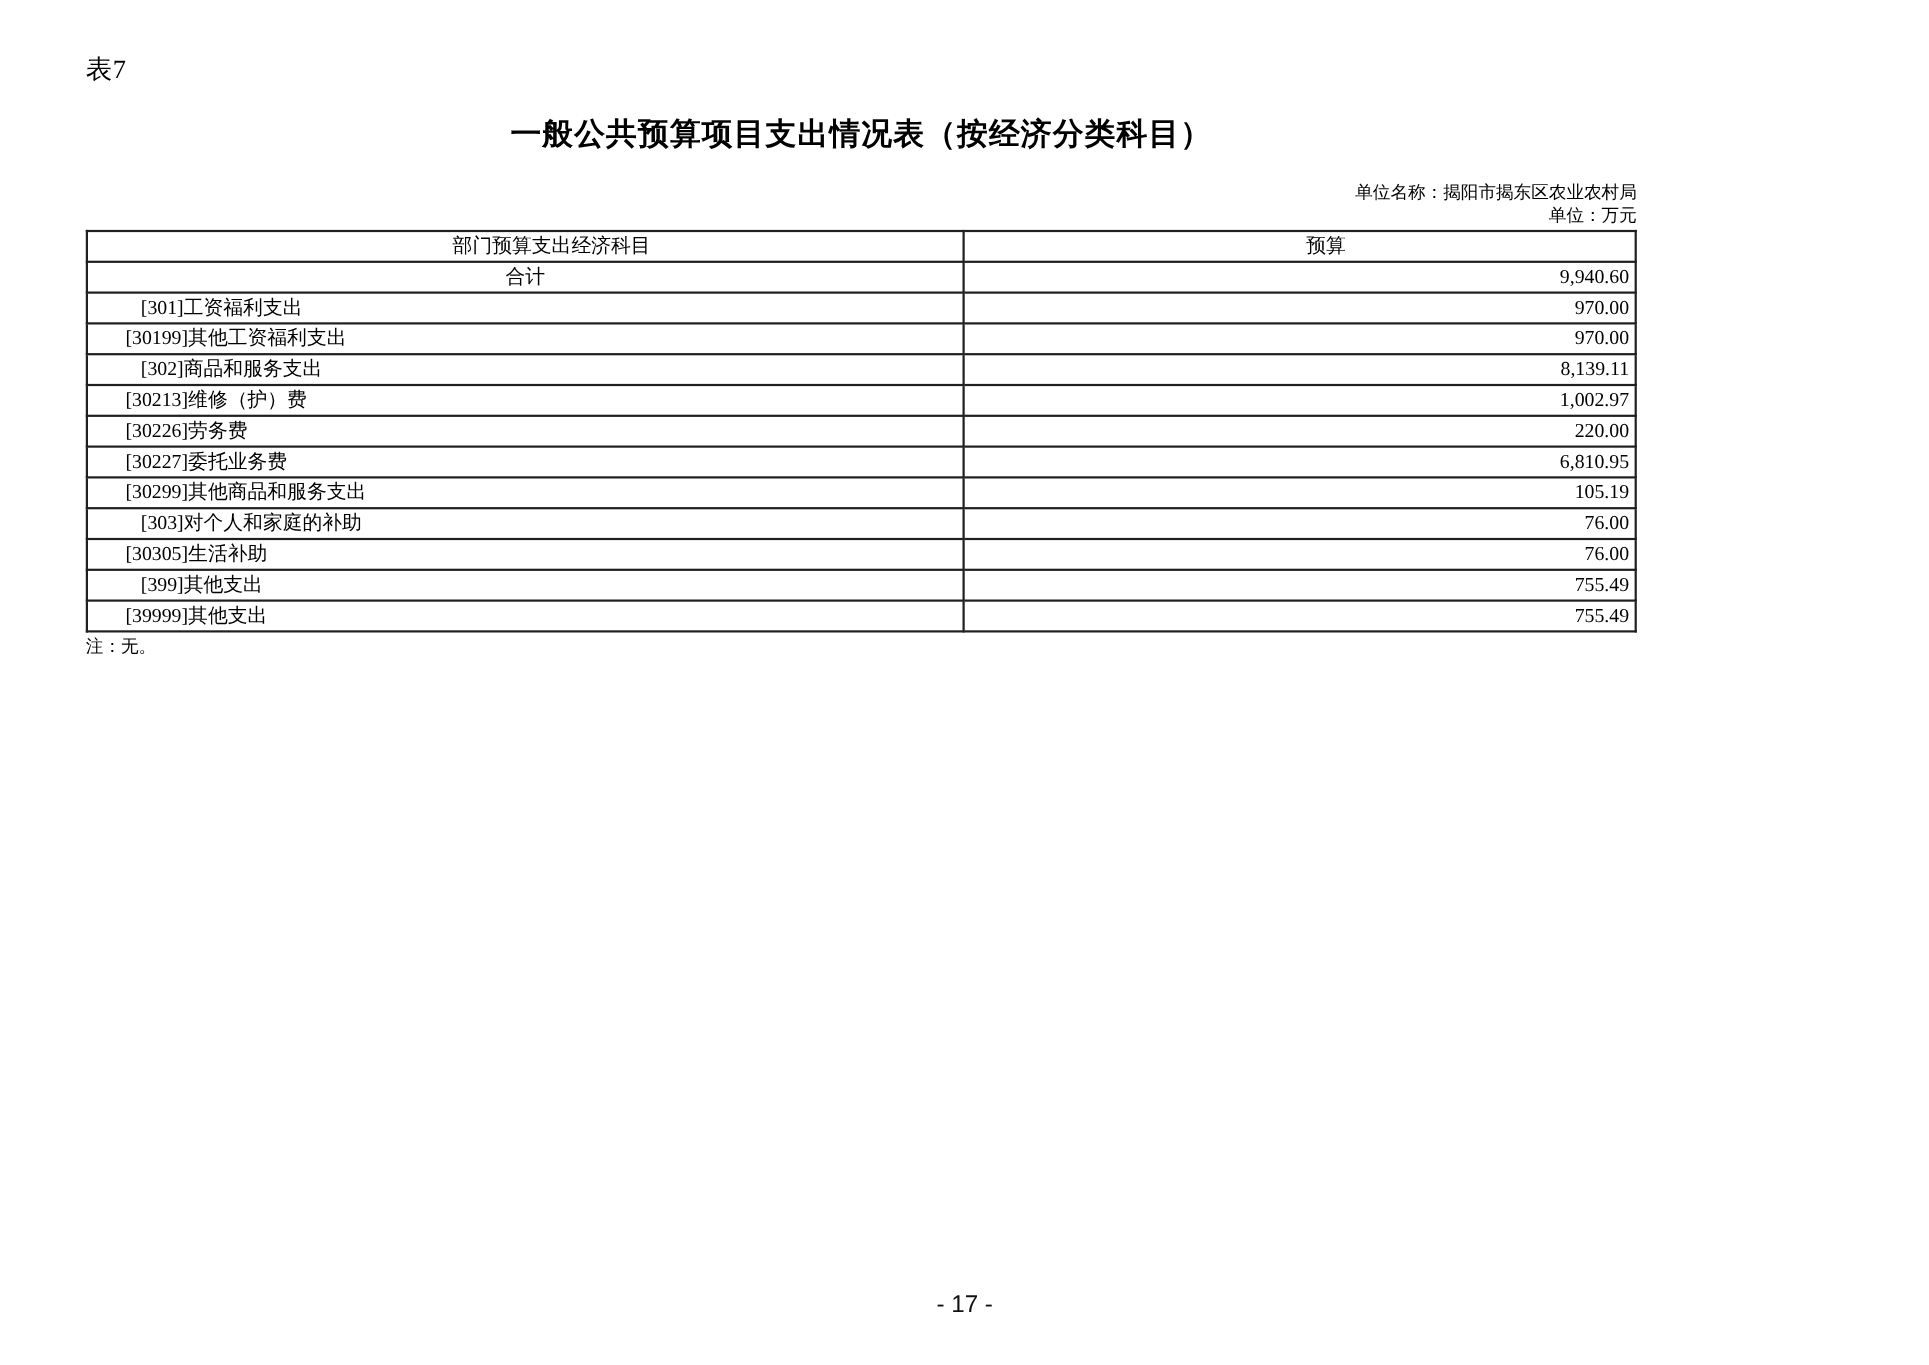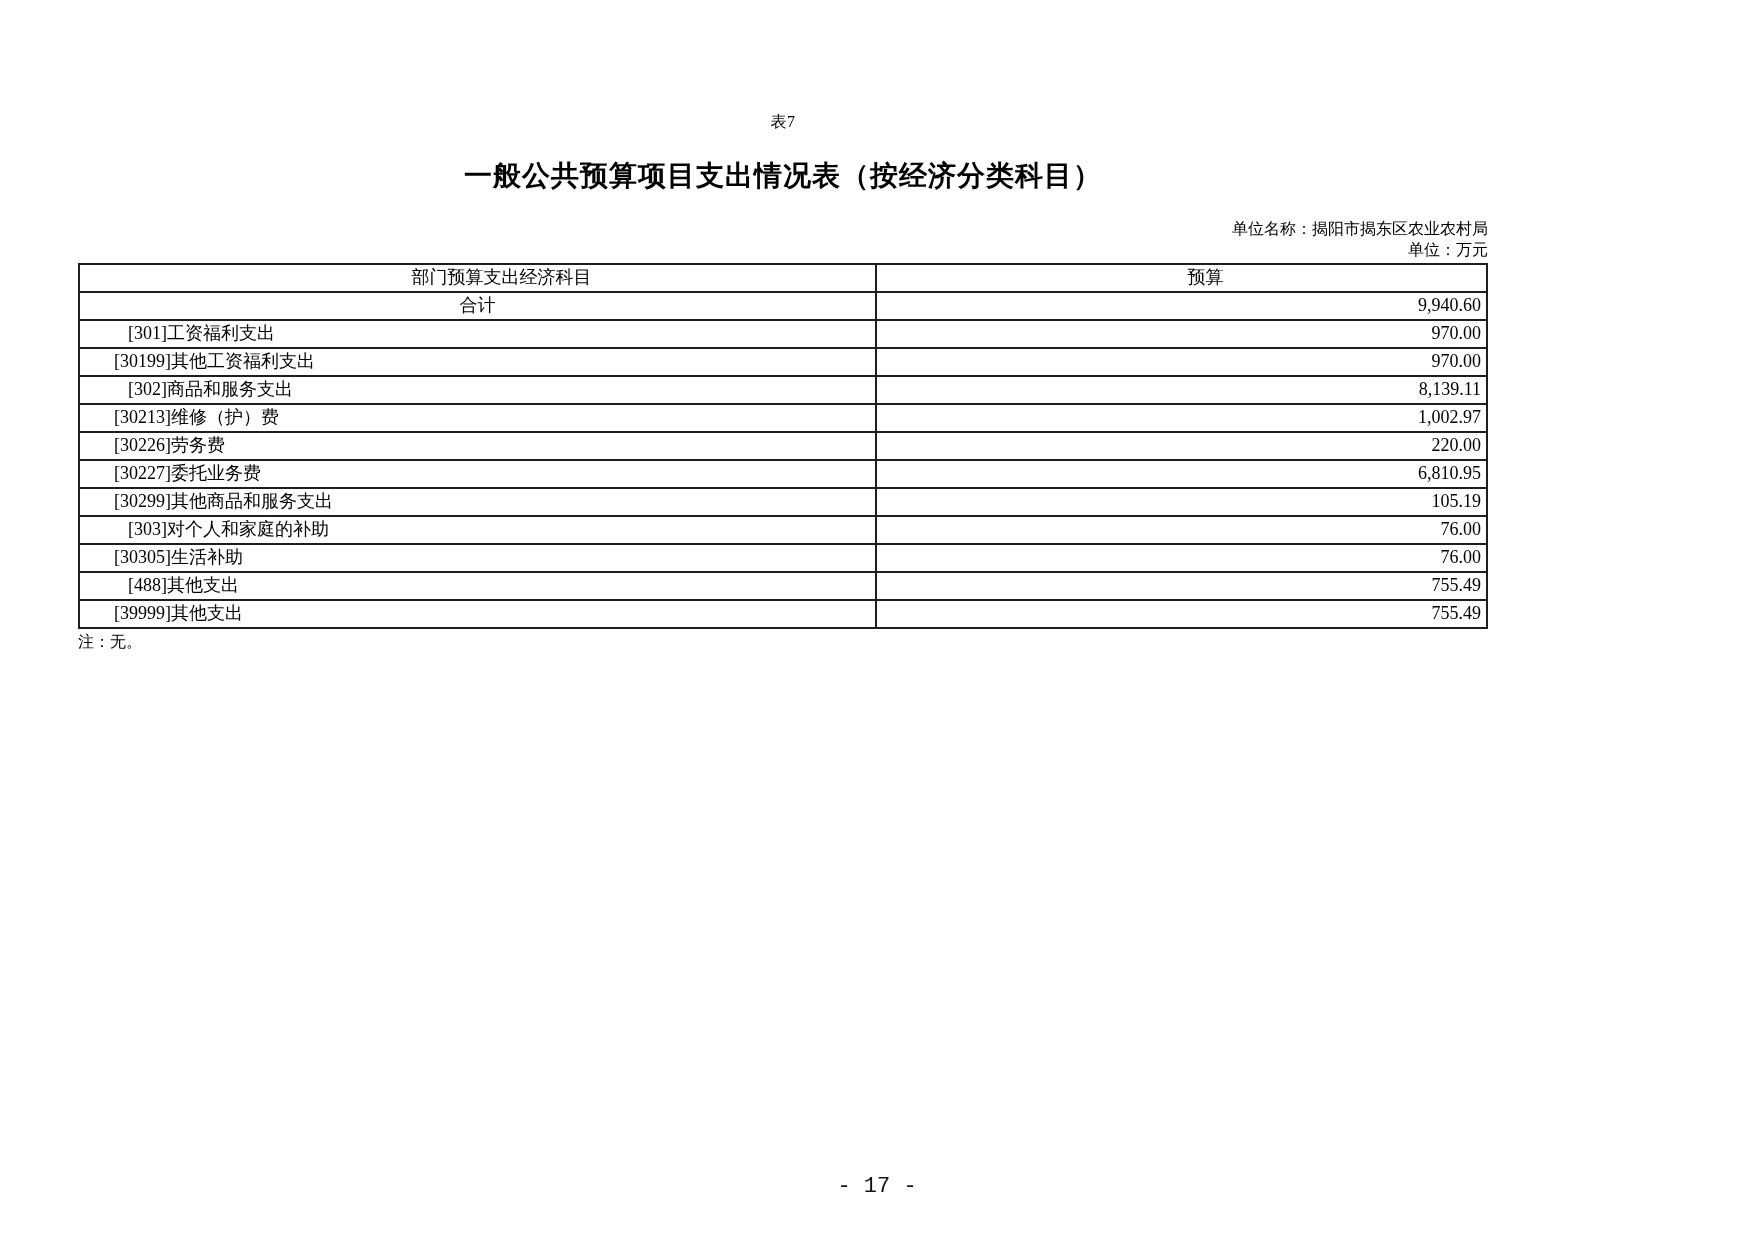--- a/index.html
+++ b/index.html
@@ -10,23 +10,23 @@
     color: #000000;
     position: relative;
     overflow: hidden;
   }
   .content {
     position: absolute;
     left: 78px; top: 0;
     width: 1410px;
   }
   .table-label {
-    margin-top: 112px;
-    text-align: center;
-    font-size: 16px;
+    margin-top: 47px;
+    text-align: left;
+    font-size: 24px;
     letter-spacing: 0.5px;
   }
   .doc-title {
     margin-top: 24px;
     text-align: center;
     font-size: 28px;
     font-weight: bold;
     letter-spacing: 1px;
   }
   .unit-row {
@@ -66,21 +66,21 @@
   td.budget { text-align: right; padding-right: 5px; }
   .note {
     margin-top: 3px;
     font-size: 16px;
   }
   .page-footer {
     position: absolute;
     left: 0; right: 0;
     bottom: 42px;
     text-align: center;
-    font-family: Liberation Mono, monospace;
+    font-family: Liberation Sans, sans-serif;
     font-size: 22px;
     color: #111111;
   }
 </style>
 </head>
 <body>
 
 <div class="content">
 
   <div class="table-label">表7</div>
@@ -138,21 +138,21 @@
         </tr>
         <tr>
           <td class="subject">[303]对个人和家庭的补助</td>
           <td class="budget">76.00</td>
         </tr>
         <tr>
           <td class="subject indent-1">[30305]生活补助</td>
           <td class="budget">76.00</td>
         </tr>
         <tr>
-          <td class="subject">[488]其他支出</td>
+          <td class="subject">[399]其他支出</td>
           <td class="budget">755.49</td>
         </tr>
         <tr>
           <td class="subject indent-1">[39999]其他支出</td>
           <td class="budget">755.49</td>
         </tr>
       </tbody>
   </table>
 
   <div class="note">注：无。</div>

